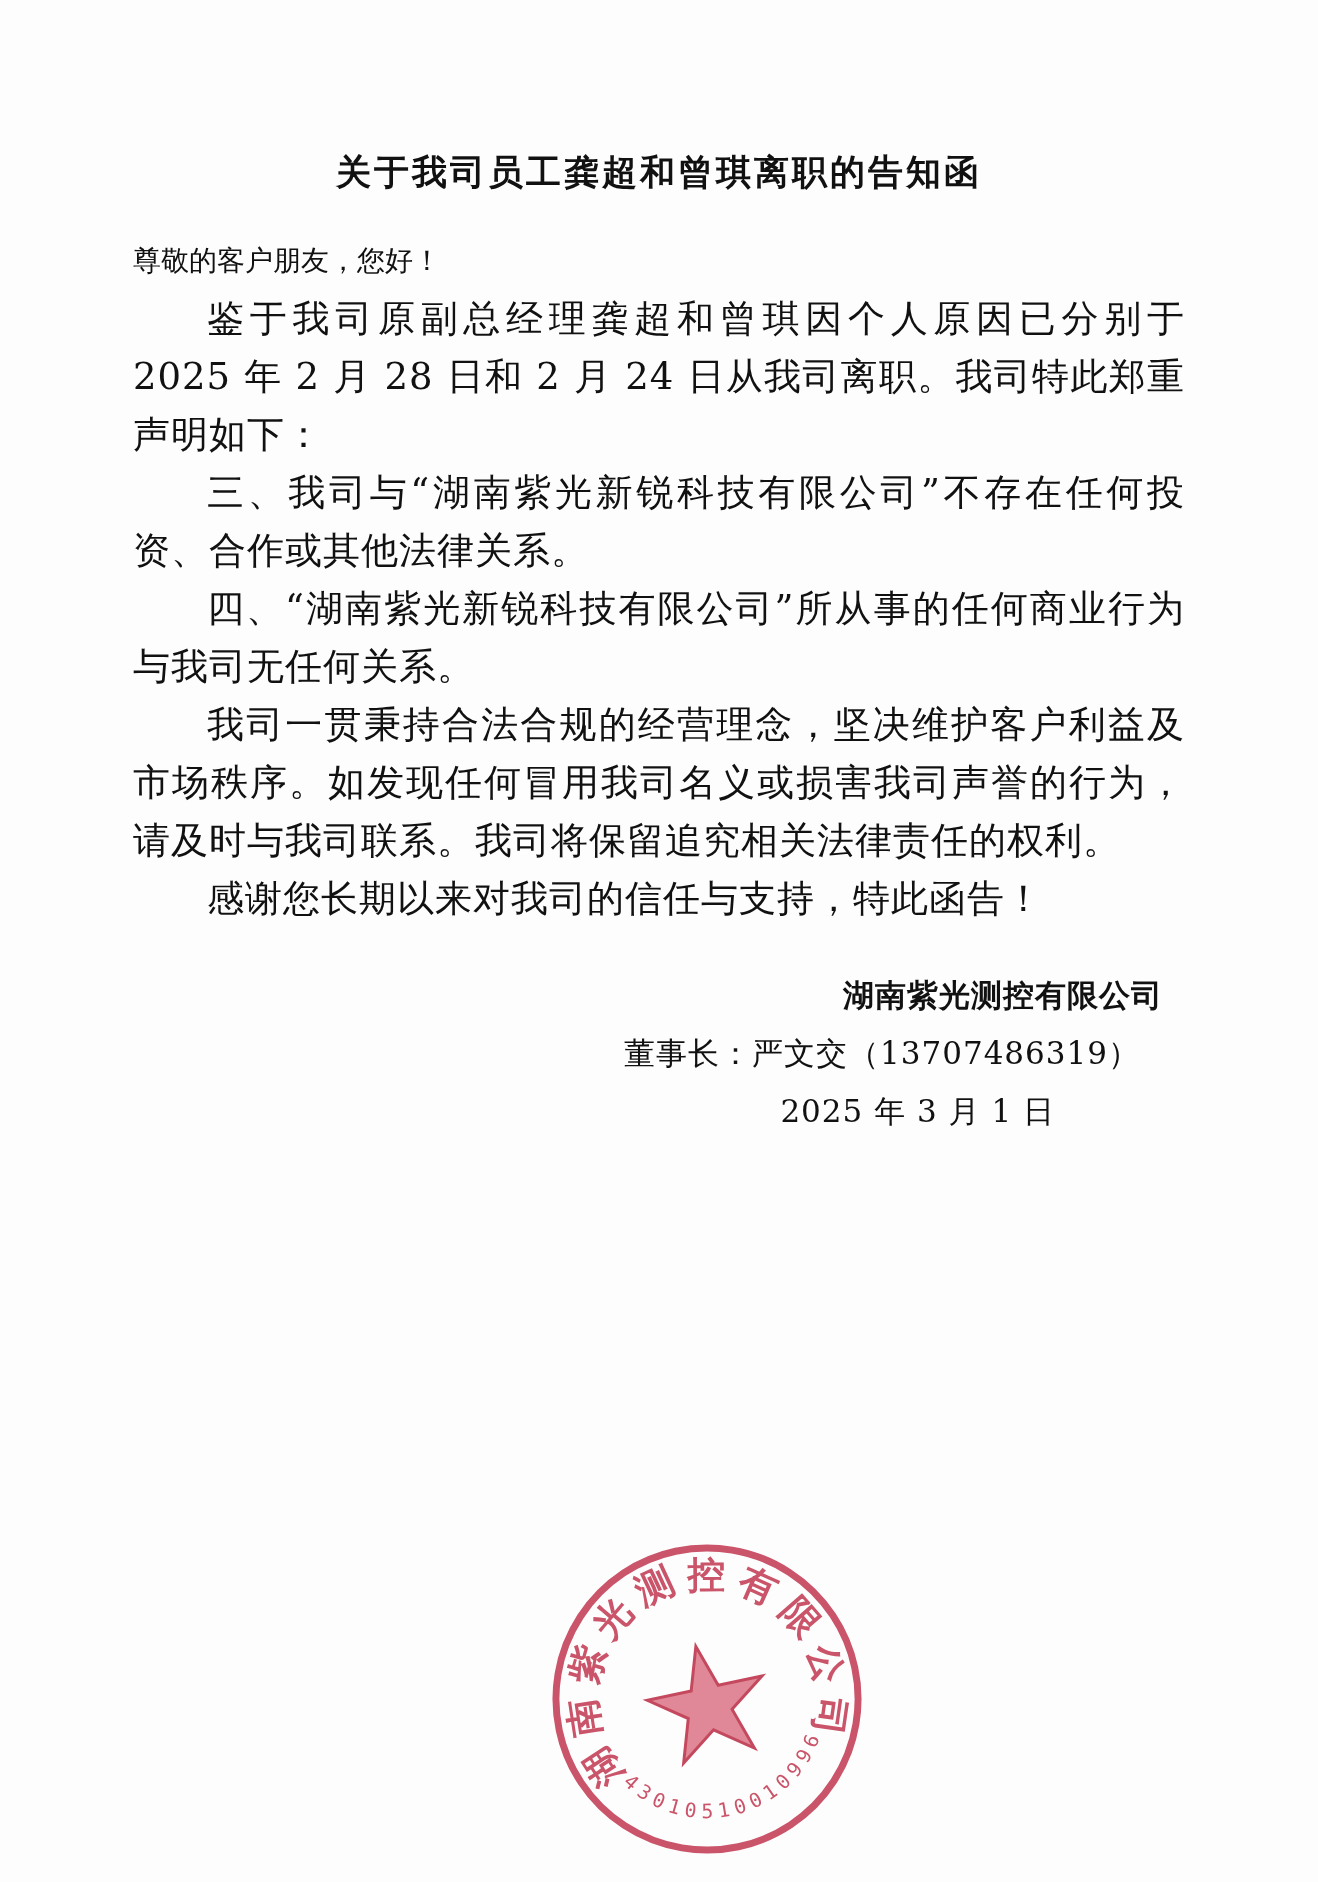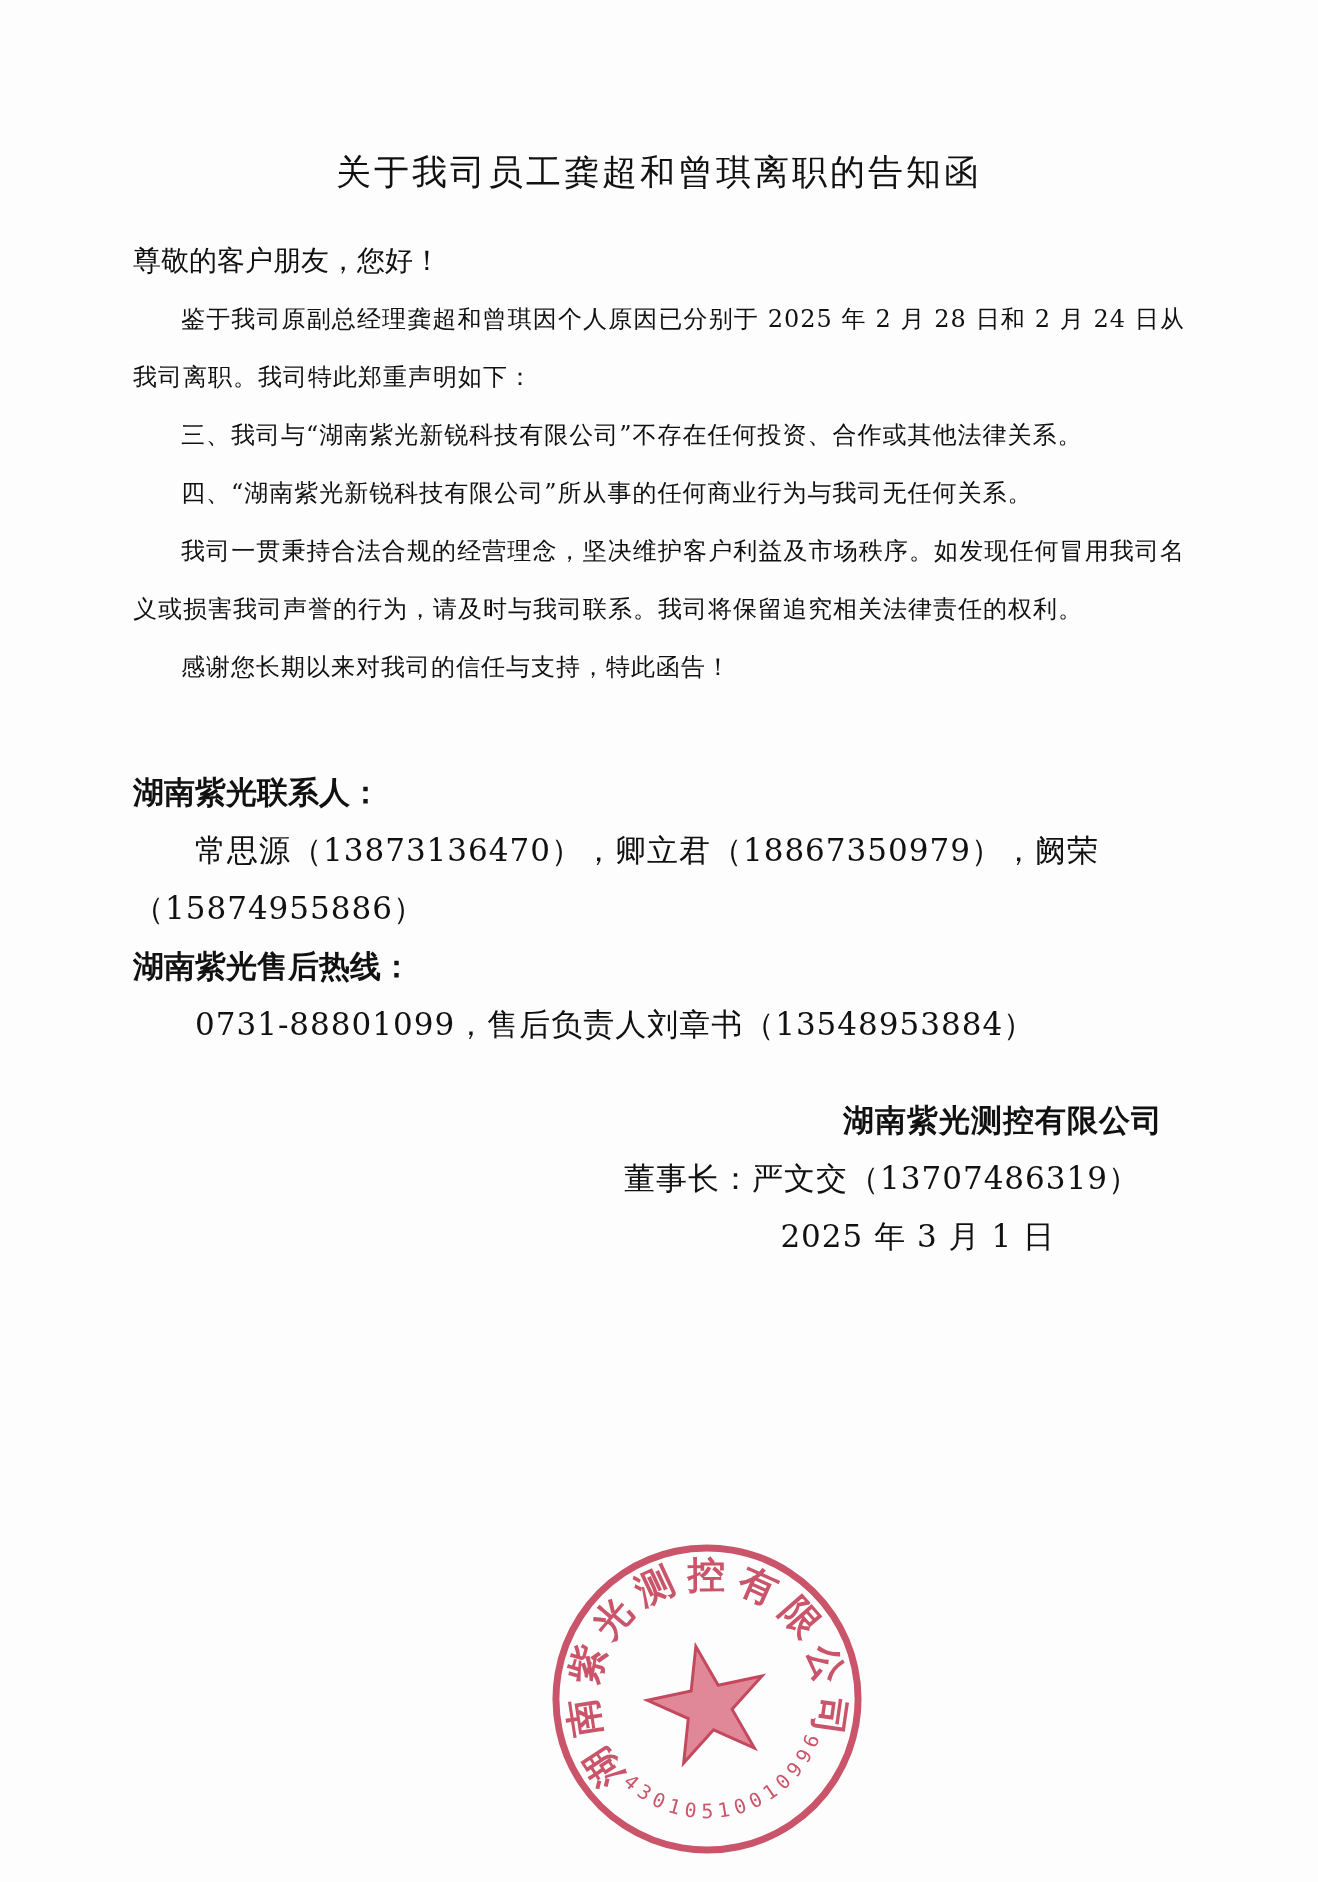--- a/index.html
+++ b/index.html
@@ -9,25 +9,25 @@
     margin:0 auto;
     background:#fdfdfd;
     overflow:hidden;
     font-family:"DejaVu Serif","Liberation Serif",serif;
     color:#111111;
   }
   .content{position:relative;z-index:1;padding:0 133px;}
   .doc-title{
     margin:148px 0 0 0;
     font-size:35px;line-height:48px;
-    font-weight:400;text-align:center;letter-spacing:3px;
+    font-weight:700;text-align:center;letter-spacing:3px;
   }
   .greeting{margin:36px 0 0 0;font-size:28px;line-height:58px;text-indent:0;}
   .body-paragraphs p{
-    margin:0;font-size:24px;line-height:58px;
+    margin:0;font-size:37px;line-height:58px;
     text-align:justify;text-indent:2em;letter-spacing:1px;
   }
   .contacts{margin-top:67px;}
   .contact-label{margin:0;font-size:31px;line-height:58px;font-weight:700;}
   .contact-value{margin:0;font-size:31px;line-height:58px;text-indent:2em;letter-spacing:1px;}
   .signature{margin-top:38px;text-align:right;}
   .sig-line{margin:0;font-size:31px;line-height:58px;letter-spacing:1px;}
   .sig-company{padding-right:22px;font-weight:700;}
   .sig-signer{padding-right:45px;}
   .sig-date{padding-right:130px;}
@@ -61,26 +61,20 @@
     <p class="greeting">尊敬的客户朋友，您好！</p>
 
     <div class="body-paragraphs">
         <p>鉴于我司原副总经理龚超和曾琪因个人原因已分别于 2025 年 2 月 28 日和 2 月 24 日从我司离职。我司特此郑重声明如下：</p>
         <p>三、我司与“湖南紫光新锐科技有限公司”不存在任何投资、合作或其他法律关系。</p>
         <p>四、“湖南紫光新锐科技有限公司”所从事的任何商业行为与我司无任何关系。</p>
         <p>我司一贯秉持合法合规的经营理念，坚决维护客户利益及市场秩序。如发现任何冒用我司名义或损害我司声誉的行为，请及时与我司联系。我司将保留追究相关法律责任的权利。</p>
         <p>感谢您长期以来对我司的信任与支持，特此函告！</p>
       </div>
 
-    <div class="contacts">
-      <p class="contact-label">湖南紫光联系人：</p>
-      <p class="contact-value">常思源（13873136470），卿立君（18867350979），阙荣（15874955886）</p>
-      <p class="contact-label">湖南紫光售后热线：</p>
-      <p class="contact-value">0731-88801099，售后负责人刘章书（13548953884）</p>
-    </div>
 
     <div class="signature">
       <p class="sig-line sig-company">湖南紫光测控有限公司</p>
       <p class="sig-line sig-signer">董事长：严文交（13707486319）</p>
       <p class="sig-line sig-date">2025 年 3 月 1 日</p>
     </div>
 
   </div>
 </div>
 

